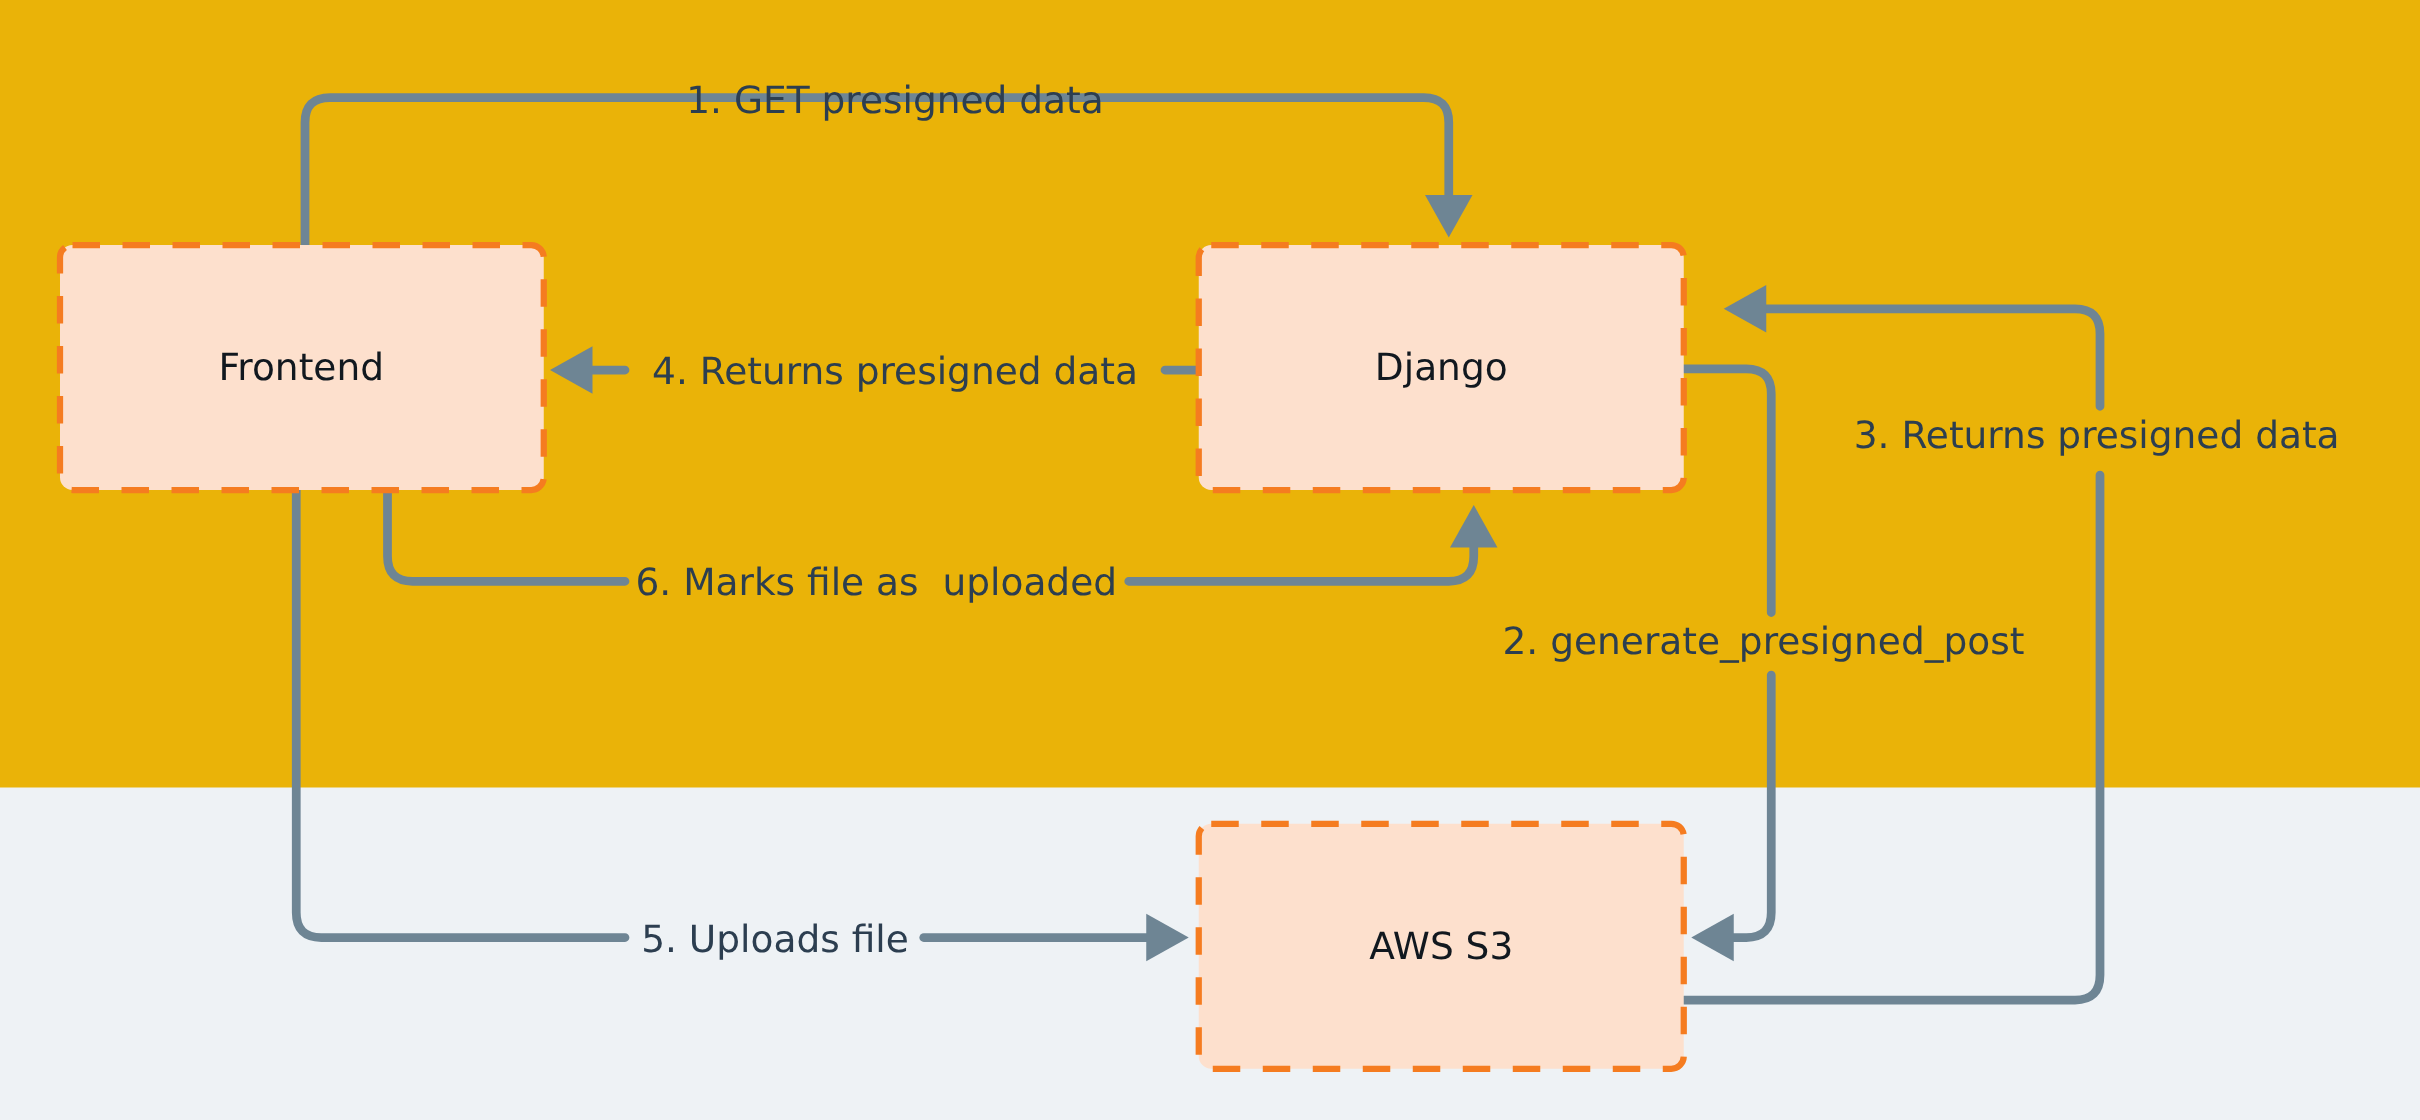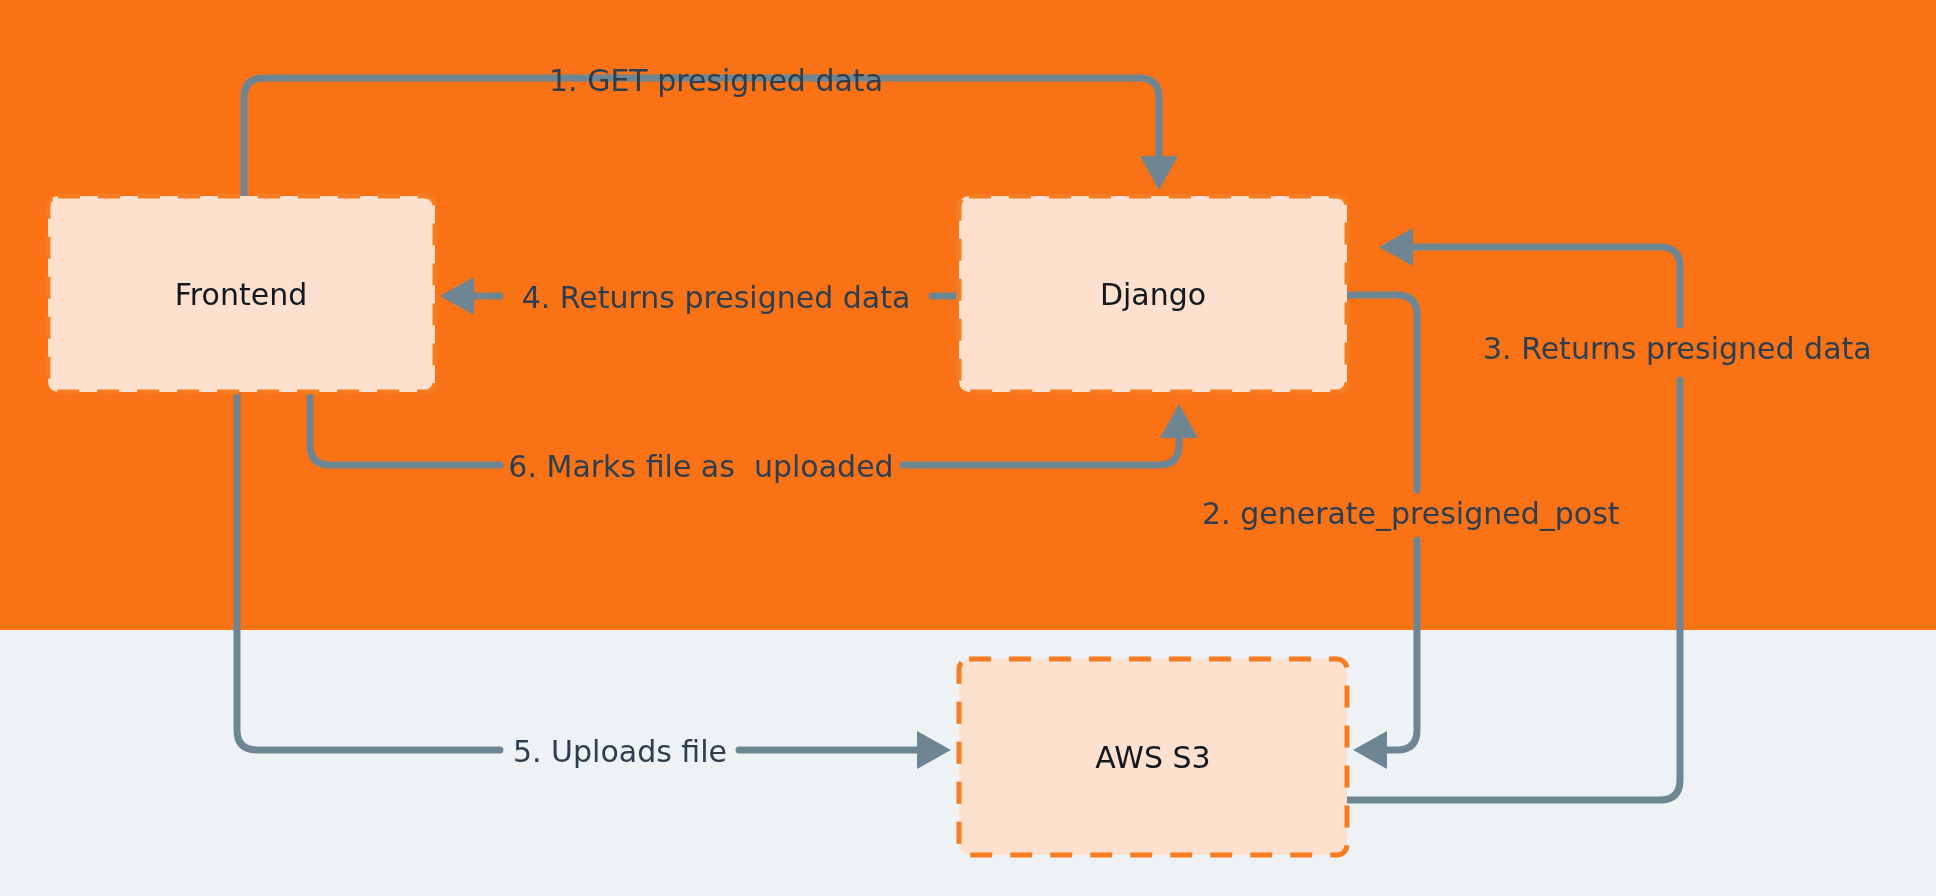--- a/index.html
+++ b/index.html
@@ -11,21 +11,21 @@
   body {
     width: 1936px;
     height: 896px;
     overflow: hidden;
     font-family: "DejaVu Sans", "Liberation Sans", sans-serif;
   }
   #diagram-root {
     position: relative;
     width: 1936px;
     height: 630px;
-    background: #f97316;
+    background: #eab308;
   }
   svg#flow-svg {
     position: absolute;
     inset: 0;
     width: 1936px;
     height: 896px;
     display: block;
   }
   .node-rect {
     fill: #fde0cd;

